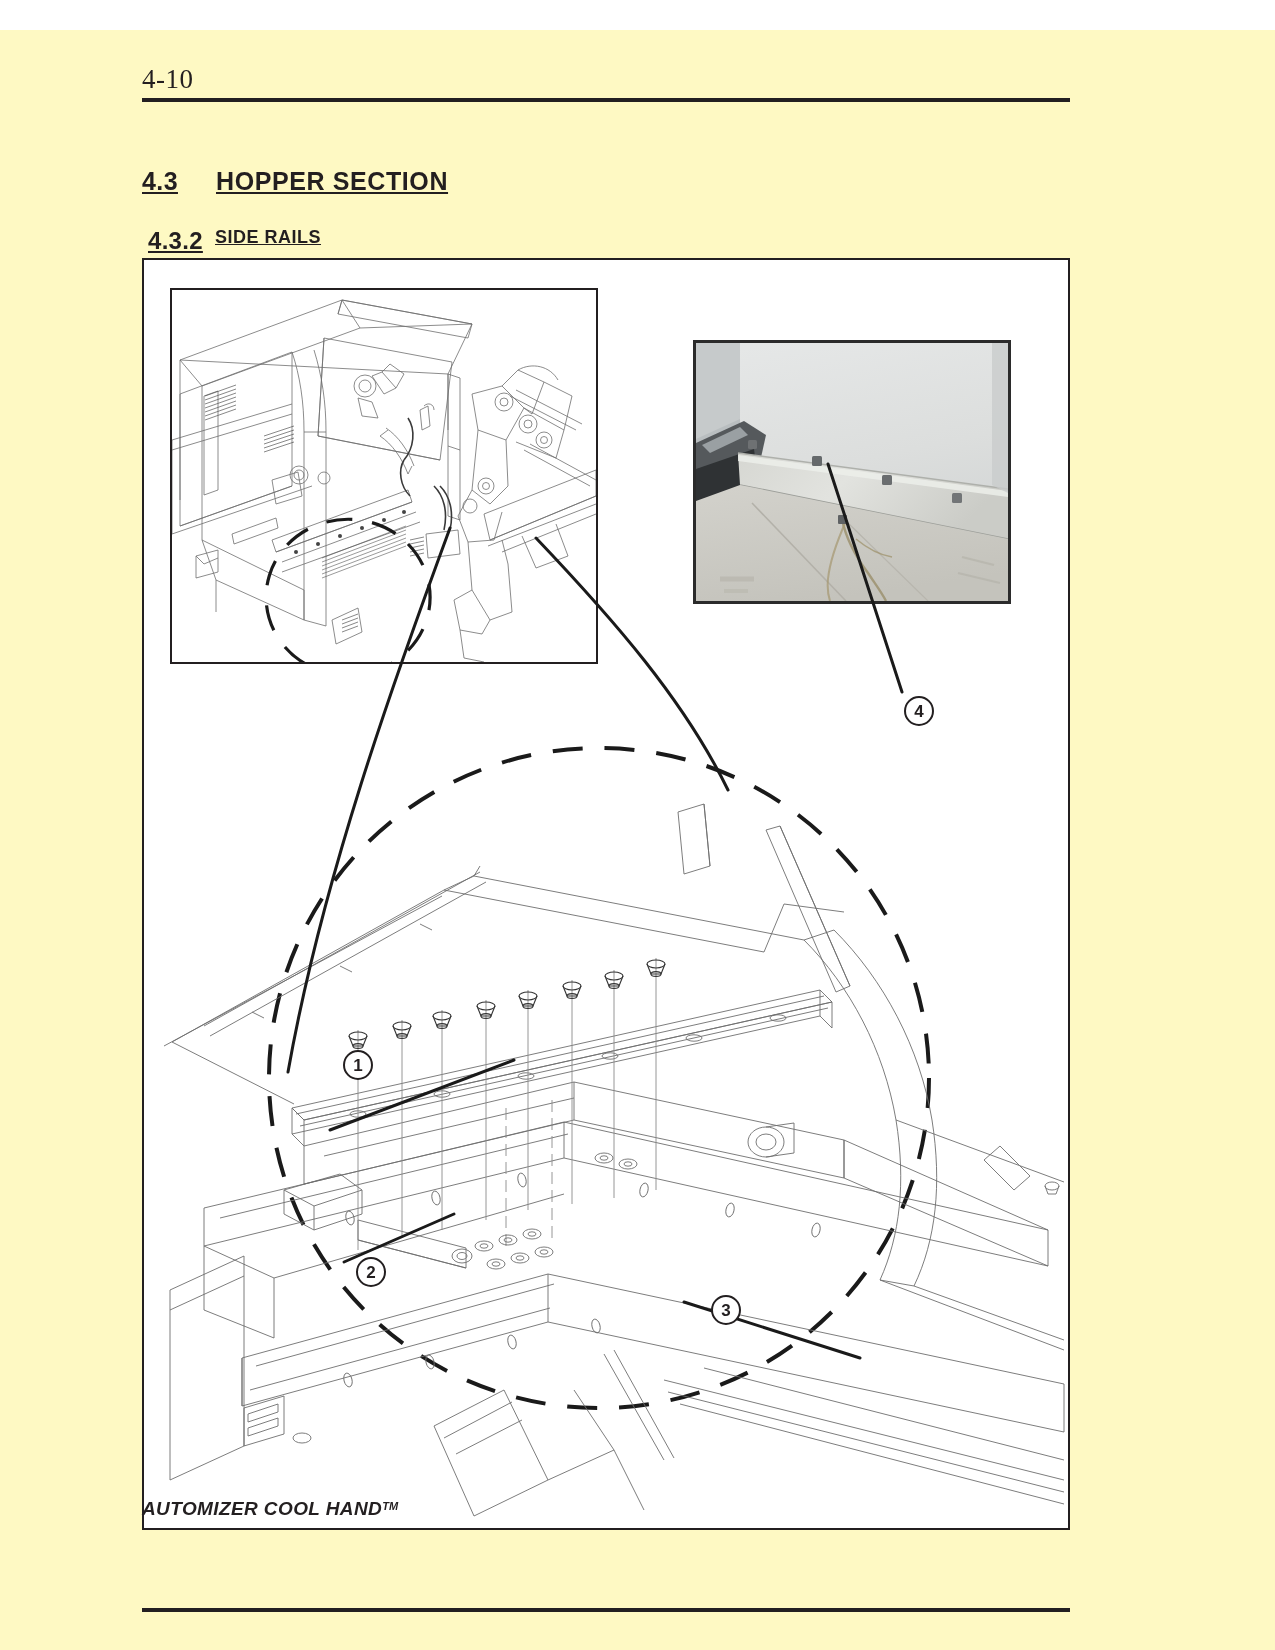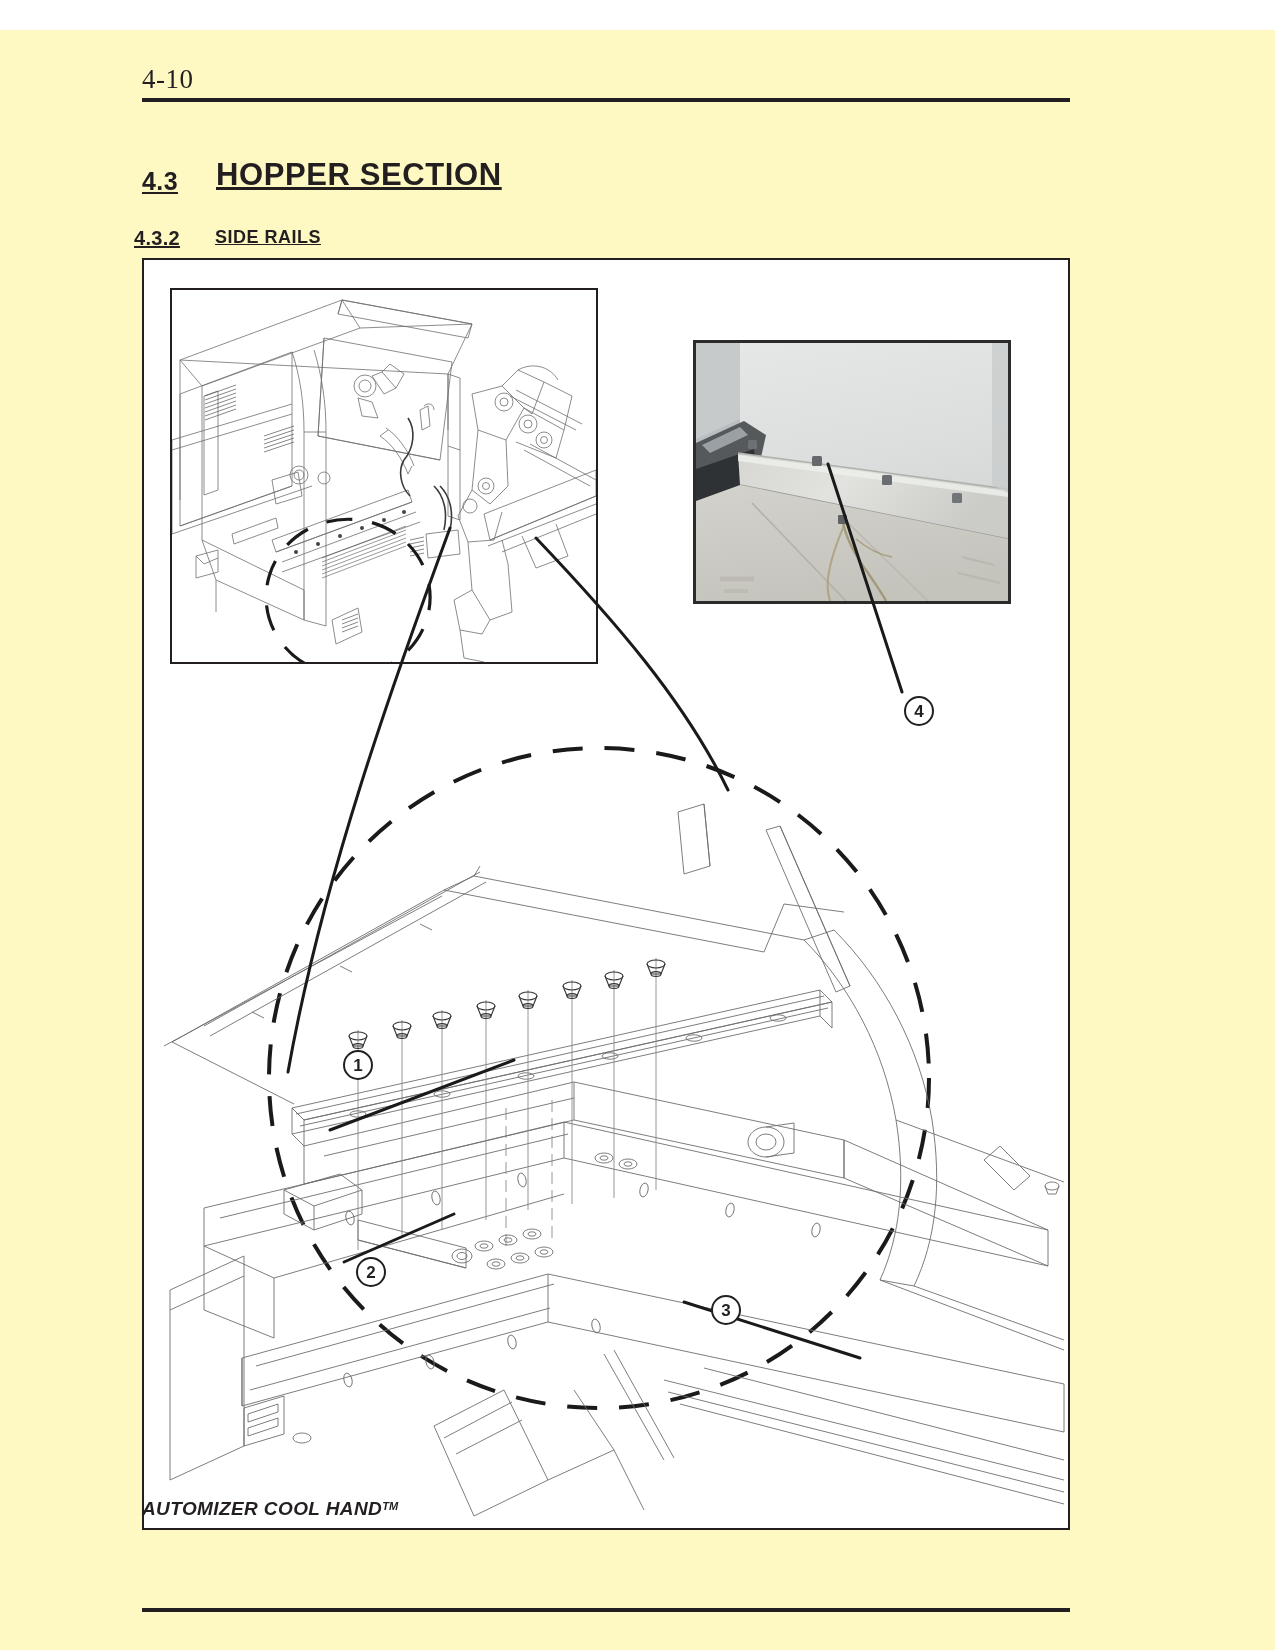--- a/index.html
+++ b/index.html
@@ -51,28 +51,28 @@
     text-decoration: underline;
   }
   #sec-num-main {
     left: 142px;
     top: 137px;
     font-size: 25px;
     letter-spacing: 0.4px;
   }
   #sec-title-main {
     left: 216px;
-    top: 127px;
-    font-size: 31px;
+    top: 137px;
+    font-size: 25px;
     letter-spacing: 0.6px;
   }
   #sec-num-sub {
-    left: 134px;
+    left: 148px;
     top: 197px;
-    font-size: 20px;
+    font-size: 24px;
     letter-spacing: 0.3px;
   }
   #sec-title-sub {
     left: 215px;
     top: 197px;
     font-size: 18px;
     letter-spacing: 0.5px;
     text-align: right;
   }
 

